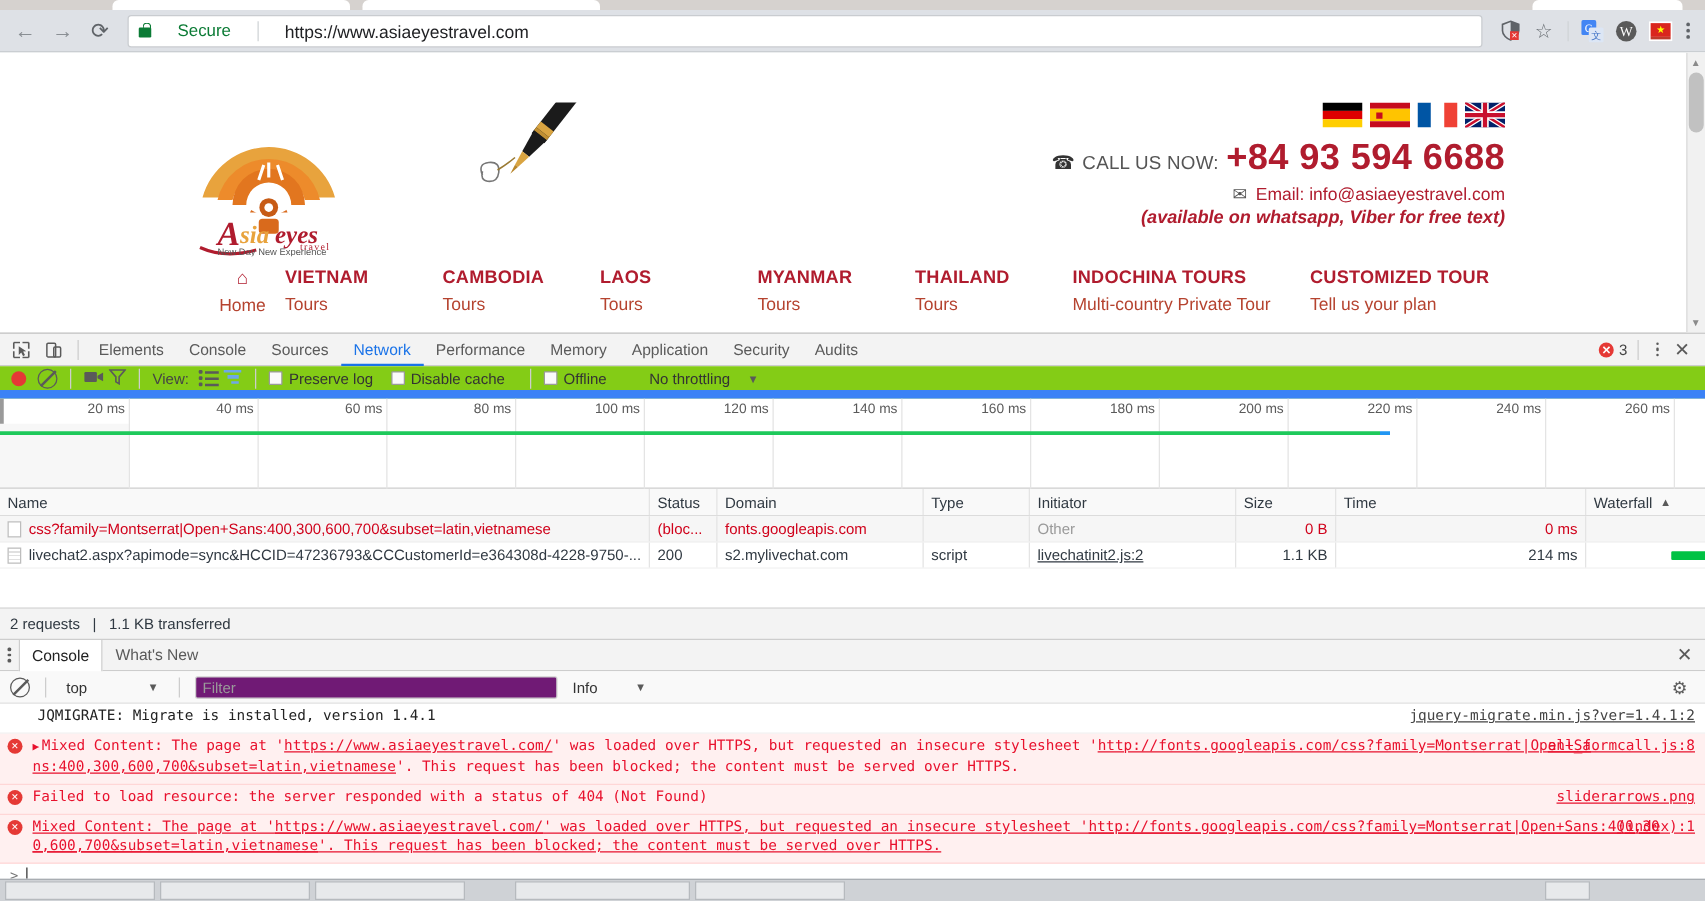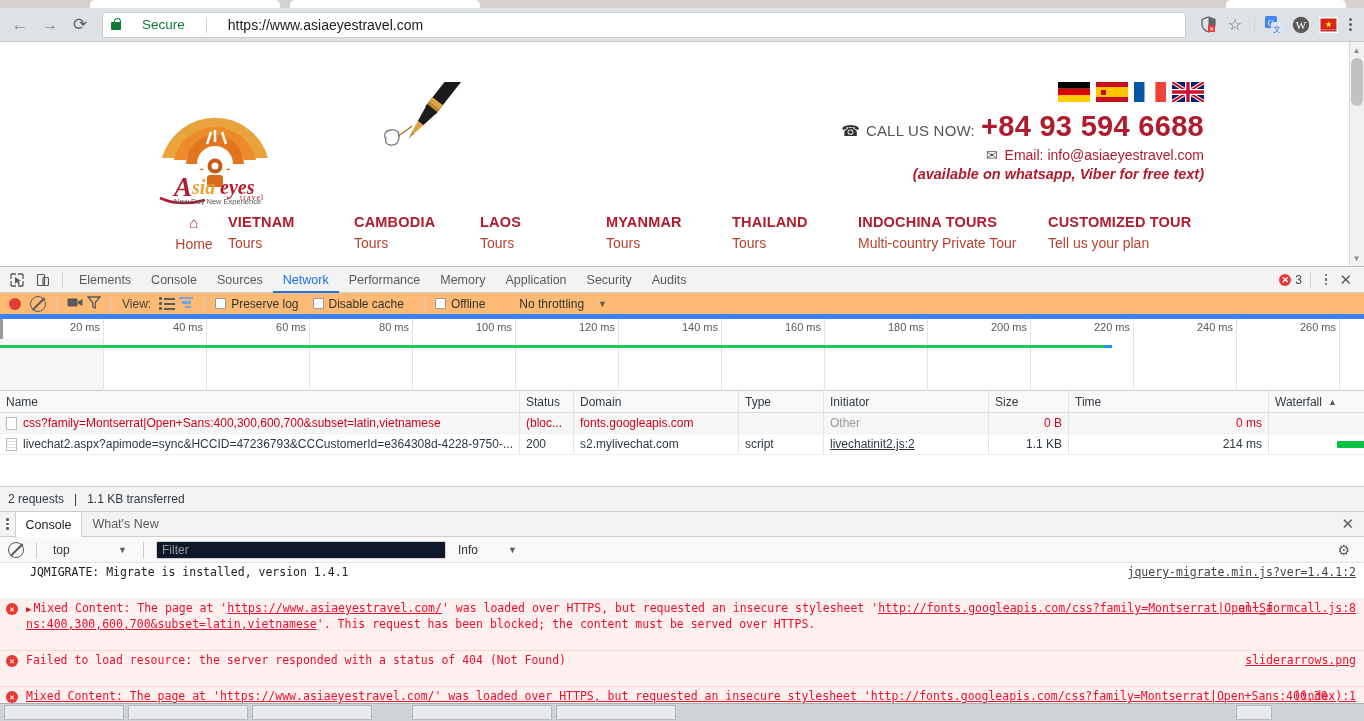--- a/index.html
+++ b/index.html
@@ -98,21 +98,21 @@
   .err-dot {
     width:12px;height:12px;border-radius:50%;background:#e53935;color:#fff;font-size:9px;
     display:flex;align-items:center;justify-content:center; font-weight:bold;
   }
   .dt-close { font-size:15px; color:#5a5a5a; padding:0 4px; }
   .vdots { display:flex; flex-direction:column; gap:2px; align-items:center; padding:0 6px;}
   .vdots i { width:2.5px;height:2.5px;border-radius:50%;background:#5a5a5a;display:block;}
 
   .net-toolbar {
     height: 26px; display:flex; align-items:center; gap:4px; padding: 0 6px;
-    border-bottom:5px solid #3b82f6; background:#fdba74;
+    border-bottom:7px solid #3b82f6; background:#84cc16;
   }
   .rec-dot { width:12px;height:12px;border-radius:50%;background:#e53935; margin: 0 5px 0 3px;}
   .clear-ico { width:16px;height:16px;border:1.6px solid #5a5a5a;border-radius:50%;position:relative; }
   .clear-ico:after { content:""; position:absolute; left:-1px; top:6px; width:17px;height:1.6px;background:#5a5a5a; transform:rotate(-45deg);}
   .tb-sep { width:1px;height:16px;background:#cdcdcd;margin:0 6px;}
   .view-label { color:#444; margin-right:4px;}
   .listico { display:flex; flex-direction:column; gap:2px; }
   .listico span { display:flex; gap:2px; align-items:center;}
   .listico b { width:3px;height:3px;background:#5a5a5a;display:block;border-radius:1px;}
   .listico u { width:11px;height:2px;background:#5a5a5a;display:block;text-decoration:none;}
@@ -161,25 +161,25 @@
   }
 
   
   .drawer { height: 191px; display:flex; flex-direction:column; background:#fff; }
   .drawer-tabbar { height:25px; display:flex; align-items:center; background:#f3f3f3; border-bottom:1px solid #cdcdcd;}
   .dw-tab { padding:0 10px; height:25px; display:flex; align-items:center; font-size:12.5px; color:#5a5a5a;}
   .dw-tab.active { background:#fff; color:#222; border-left:1px solid #cdcdcd; border-right:1px solid #cdcdcd; height:26px; margin-bottom:-1px;}
   .drawer-close { margin-left:auto; padding-right:10px; font-size:15px; color:#5a5a5a;}
   .console-toolbar { height:26px; display:flex; align-items:center; gap:6px; padding:0 6px; border-bottom:1px solid #e2e2e2; background:#f9f9f9;}
   .ctx-select { width:82px; display:flex; align-items:center; justify-content:space-between; font-size:12px; color:#333; padding: 0 4px;}
-  .filter-input { width: 290px; height:18px; border:1px solid #cfcfcf; border-radius:2px; background:#0f172a; font-size:12px; color:#9a9a9a; padding:0 5px; display:flex; align-items:center;}
+  .filter-input { width: 290px; height:18px; border:1px solid #cfcfcf; border-radius:2px; background:#701a75; font-size:12px; color:#9a9a9a; padding:0 5px; display:flex; align-items:center;}
   .level-select { display:flex; align-items:center; gap:30px; font-size:12px; color:#333; margin-left:6px;}
   .gear { margin-left:auto; margin-right:8px; color:#5a5a5a; font-size:14px;}
   .console-body { flex:1; overflow:hidden; font-family:"DejaVu Sans Mono", monospace; font-size:11.5px;}
-  .cmsg { position:relative; padding: 2px 8px 18px 26px; line-height: 15px; border-bottom:1px solid #f0f0f0; min-height:19px;}
+  .cmsg { position:relative; padding: 2px 8px 6px 26px; line-height: 15px; border-bottom:1px solid #f0f0f0; min-height:19px;}
   .cmsg.error { background:#fff0f0; color:#e8112d; border-bottom:1px solid #ffd6d6;}
   .cmsg.info { color:#222; }
   .err-ico { position:absolute; left:6px; top:4px; width:12px;height:12px;border-radius:50%;background:#e53935;color:#fff;font-size:9px;display:flex;align-items:center;justify-content:center;font-weight:bold;}
   .src-link { position:absolute; right:8px; top:2px; text-decoration:underline; }
   .cmsg.error .src-link { color:#e8112d;}
   .cmsg.info .src-link { color:#444;}
   .tri { display:inline-block; margin-right:2px; font-size:9px;}
   .u { text-decoration: underline; }
   .prompt-row { display:flex; align-items:center; gap:6px; padding: 3px 8px; color:#4a7fd0; }
   .caret-r { color:#777; font-size:11px;}

